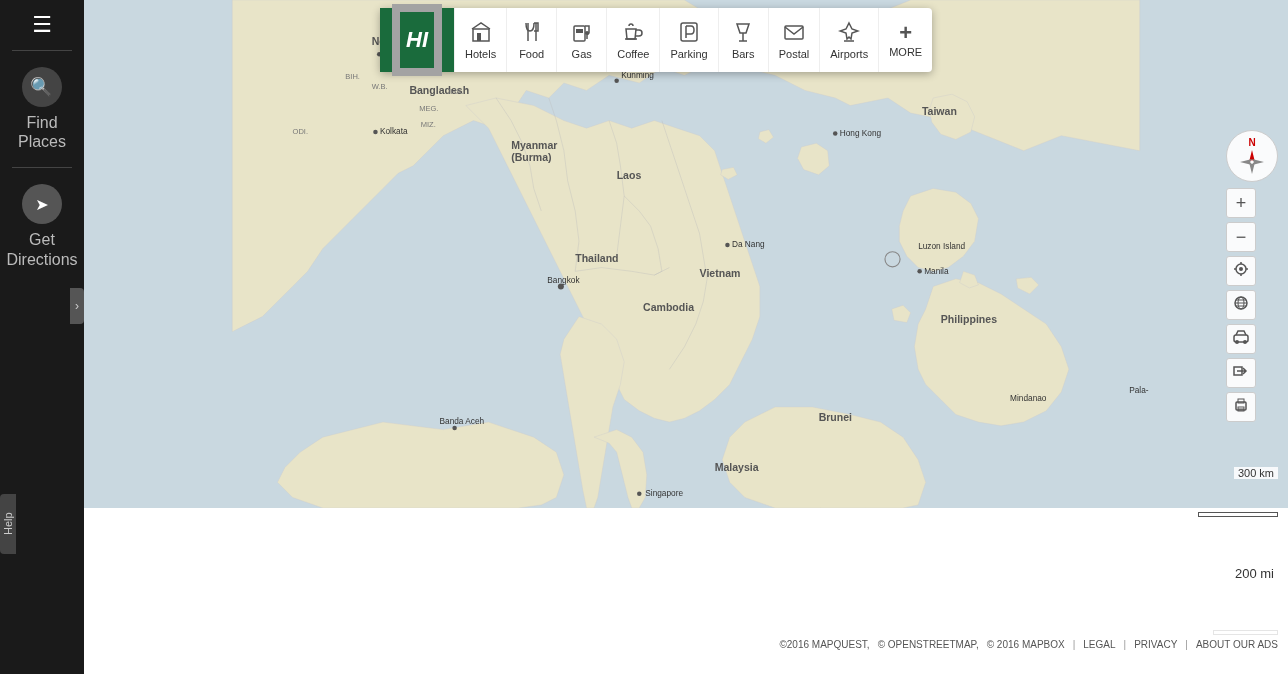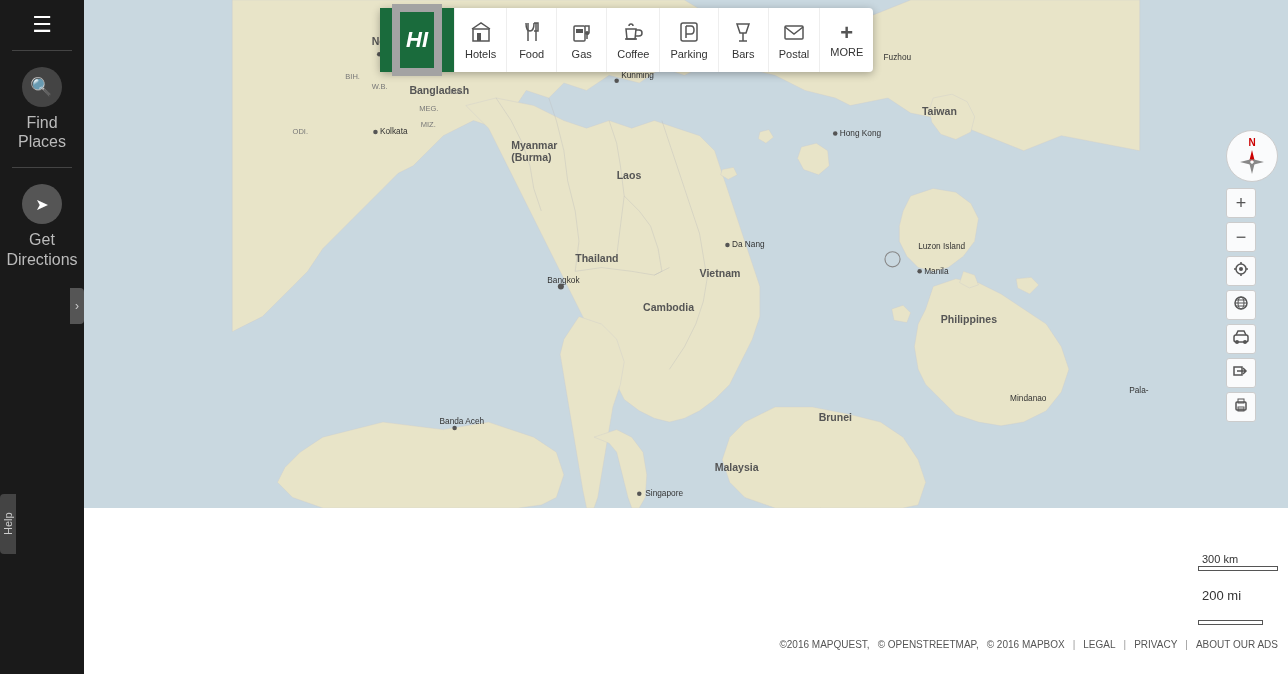--- a/index.html
+++ b/index.html
@@ -227,27 +227,29 @@
       justify-content: center;
       cursor: pointer;
       font-size: 18px;
       color: #555;
       margin-bottom: 2px;
     }
 
     
     #scale {
       position: absolute;
-      bottom: 48px;
+      bottom: 38px;
       right: 10px;
       z-index: 10;
       display: flex;
       flex-direction: column;
+      align-items: flex-end;
       font-size: 11px;
       color: #333;
+      gap: 32px;
     }
 
     .scale-bar {
       background: white;
       border: 1px solid #555;
       height: 8px;
       margin-bottom: 2px;
     }
 
     .scale-km {
@@ -535,20 +537,29 @@
   <div class="toolbar-item">
     <span class="t-icon">
       <svg width="22" height="22" viewBox="0 0 22 22">
         <rect x="2" y="5" width="18" height="13" rx="1" fill="none" stroke="#555" stroke-width="1.5"></rect>
         <path d="M2 6 L11 13 L20 6" fill="none" stroke="#555" stroke-width="1.5"></path>
       </svg>
     </span>
     <span class="t-label">Postal</span>
   </div>
 
+  <div class="toolbar-item">
+    <span class="t-icon">
+      <svg width="22" height="22" viewBox="0 0 22 22">
+        <path d="M11 2 L14 8 L20 10 L14 12 L13 18 L11 16 L9 18 L8 12 L2 10 L8 8 Z" fill="none" stroke="#555" stroke-width="1.5"></path>
+        <line x1="6" y1="20" x2="16" y2="20" stroke="#555" stroke-width="1.5"></line>
+      </svg>
+    </span>
+    <span class="t-label">Airports</span>
+  </div>
 
   <div class="toolbar-item">
     <span class="t-icon" style="font-size:22px; font-weight:bold; color:#555;">+</span>
     <span class="t-label">MORE</span>
   </div>
 </div>
 
 <div id="map-controls">
 
   <div class="compass-rose">

